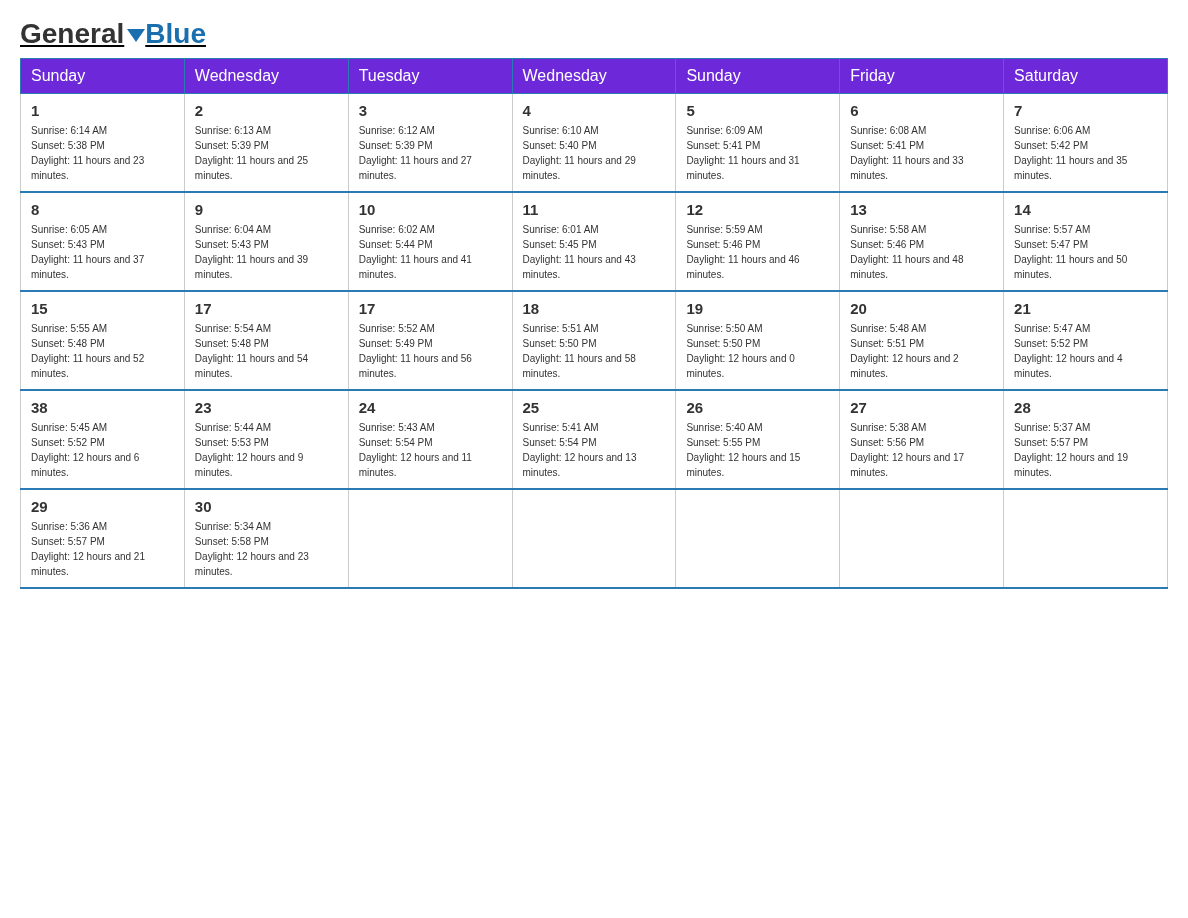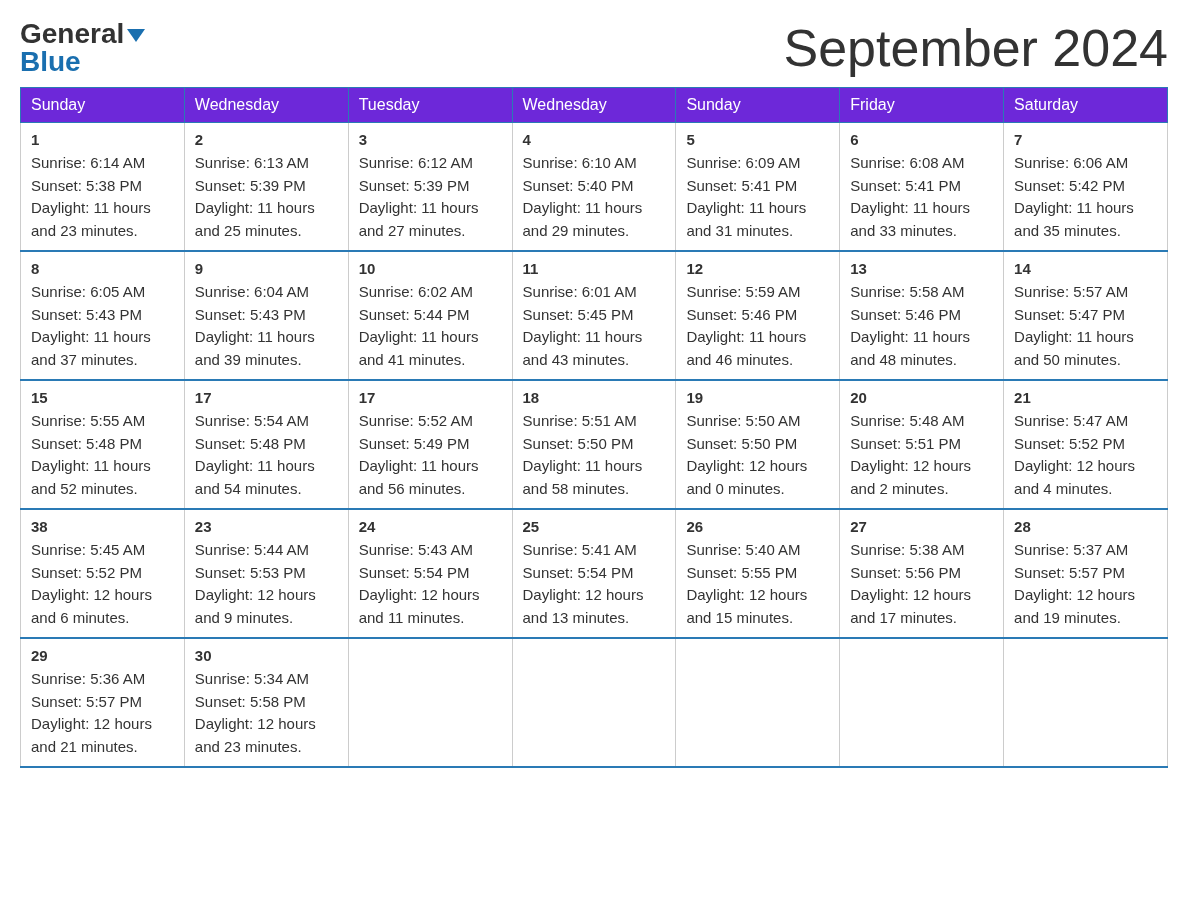--- a/index.html
+++ b/index.html
@@ -11,22 +11,22 @@
       min-height: 918px;
     }
     .header-area {
       display: flex;
       justify-content: space-between;
       align-items: flex-start;
       margin-bottom: 10px;
     }
     .logo {
       display: flex;
-      flex-direction: column;
       align-items: flex-start;
+      text-decoration: underline;
     }
     .logo-text {
       font-size: 28px;
       font-weight: bold;
       color: #333;
       line-height: 1;
     }
     .logo-line2 {
       font-size: 28px;
       font-weight: bold;
@@ -71,21 +71,21 @@
       color: #333;
       background: #fff;
     }
     .day-number {
       font-size: 15px;
       font-weight: bold;
       margin-bottom: 4px;
       display: block;
     }
     .day-info {
-      font-size: 15px;
+      font-size: 10px;
       line-height: 1.5;
       color: #333;
     }
     .empty-cell {
       background: #f9f9f9;
     }
     tr.week-row td {
       border-bottom: 2px solid #2a7ab5;
     }
   </style>
@@ -93,21 +93,20 @@
 <body>
 
 <div class="header-area">
   <div class="logo">
     <div class="logo-text">
       General<span style="display:inline-block;width:0;height:0;border-left:9px solid transparent;border-right:9px solid transparent;border-top:13px solid #1a6faf;margin-left:3px;vertical-align:middle;"></span>
     </div>
     <div class="logo-line2">Blue</div>
   </div>
   <div class="title-area">
-    <div class="month-title">September 2024</div>
   </div>
 </div>
 
 <table class="calendar-table">
   <thead>
     <tr>
     <th>Sunday</th>
         <th>Wednesday</th>
         <th>Tuesday</th>
         <th>Wednesday</th>

